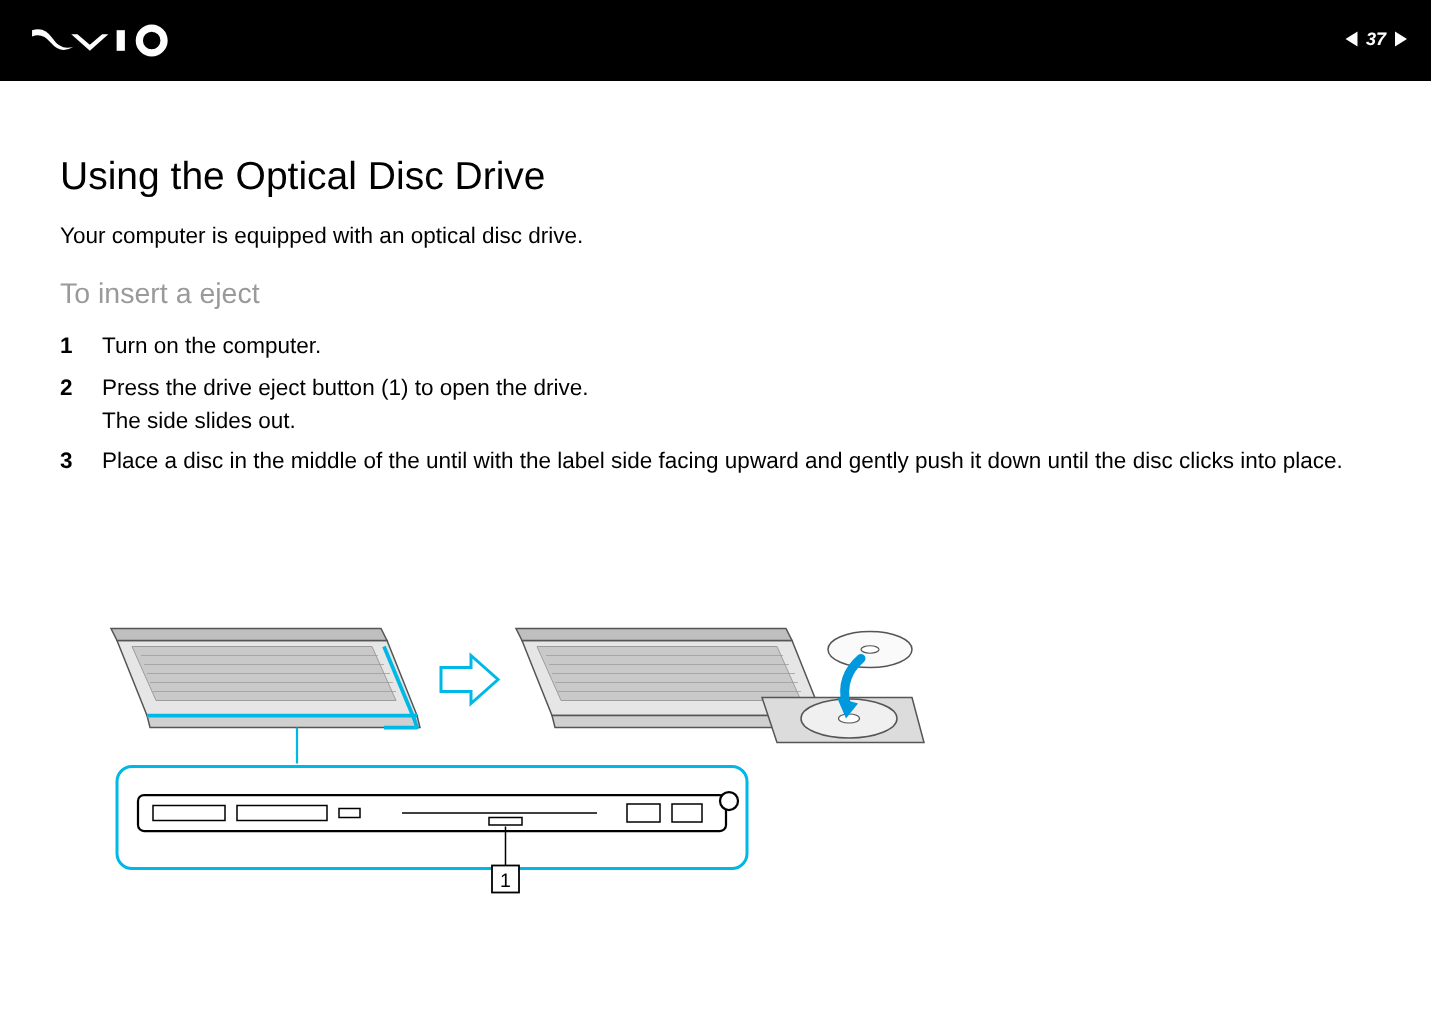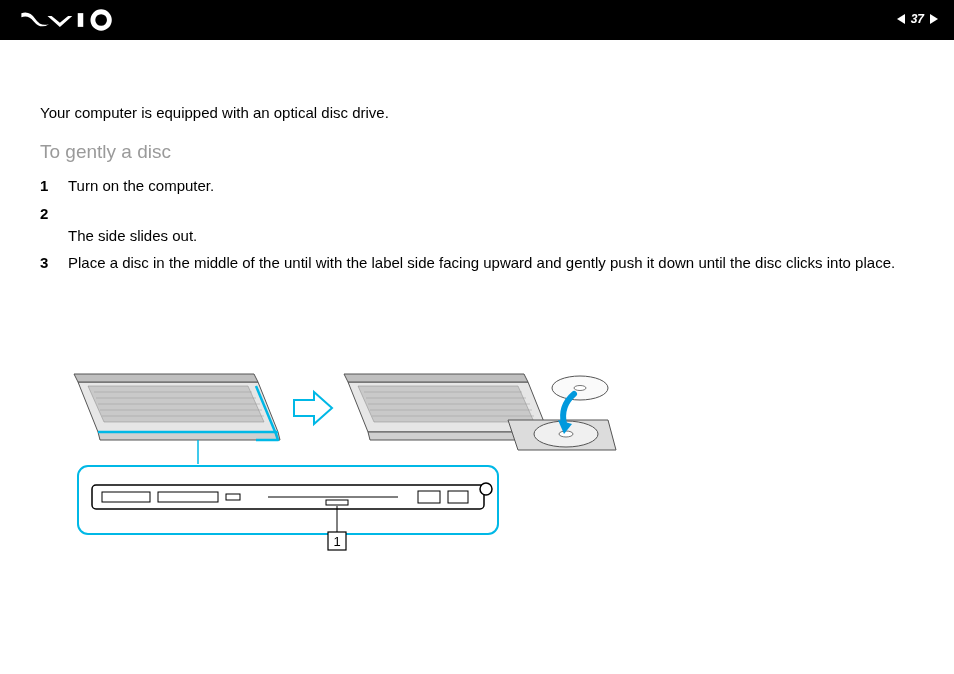--- a/index.html
+++ b/index.html
@@ -7,21 +7,21 @@
     width: 954px;
     height: 674px;
     font-family: Arial, Helvetica, sans-serif;
     background: #fff;
     color: #000;
     overflow: hidden;
   }
   .header {
     background: #000;
     color: #fff;
-    height: 40px;
+    height: 54px;
     display: flex;
     align-items: center;
     justify-content: space-between;
     padding: 0 16px 0 20px;
   }
   .vaio-logo {
     display: flex;
     align-items: center;
   }
   .vaio-logo svg { height: 22px; }
@@ -115,32 +115,33 @@
   <div class="header-right">
     <div class="page-nav">
       <span class="nav-arrow left"></span>
       <span>37</span>
       <span class="nav-arrow right"></span>
     </div>
   </div>
 </div>
 
 <div class="content">
+  <h1 class="title">Using the Optical Disc Drive</h1>
   <p class="intro">Your computer is equipped with an optical disc drive.</p>
-  <h2 class="subhead">To gently a disc</h2>
+  <h2 class="subhead">To insert a eject</h2>
 
   <ol class="steps">
     <li>
       <div class="step-body">
         <span>Turn on the computer.</span>
       </div>
     </li>
     <li>
       <div class="step-body">
-        <br>
+        <span>Press the drive eject button (1) to open the drive.</span><br>
         <span>The side slides out.</span>
       </div>
     </li>
     <li>
       <div class="step-body">
         <span>Place a disc in the middle of the until with the label side facing upward and gently push it down until the disc clicks into place.</span>
       </div>
     </li>
   </ol>
 

